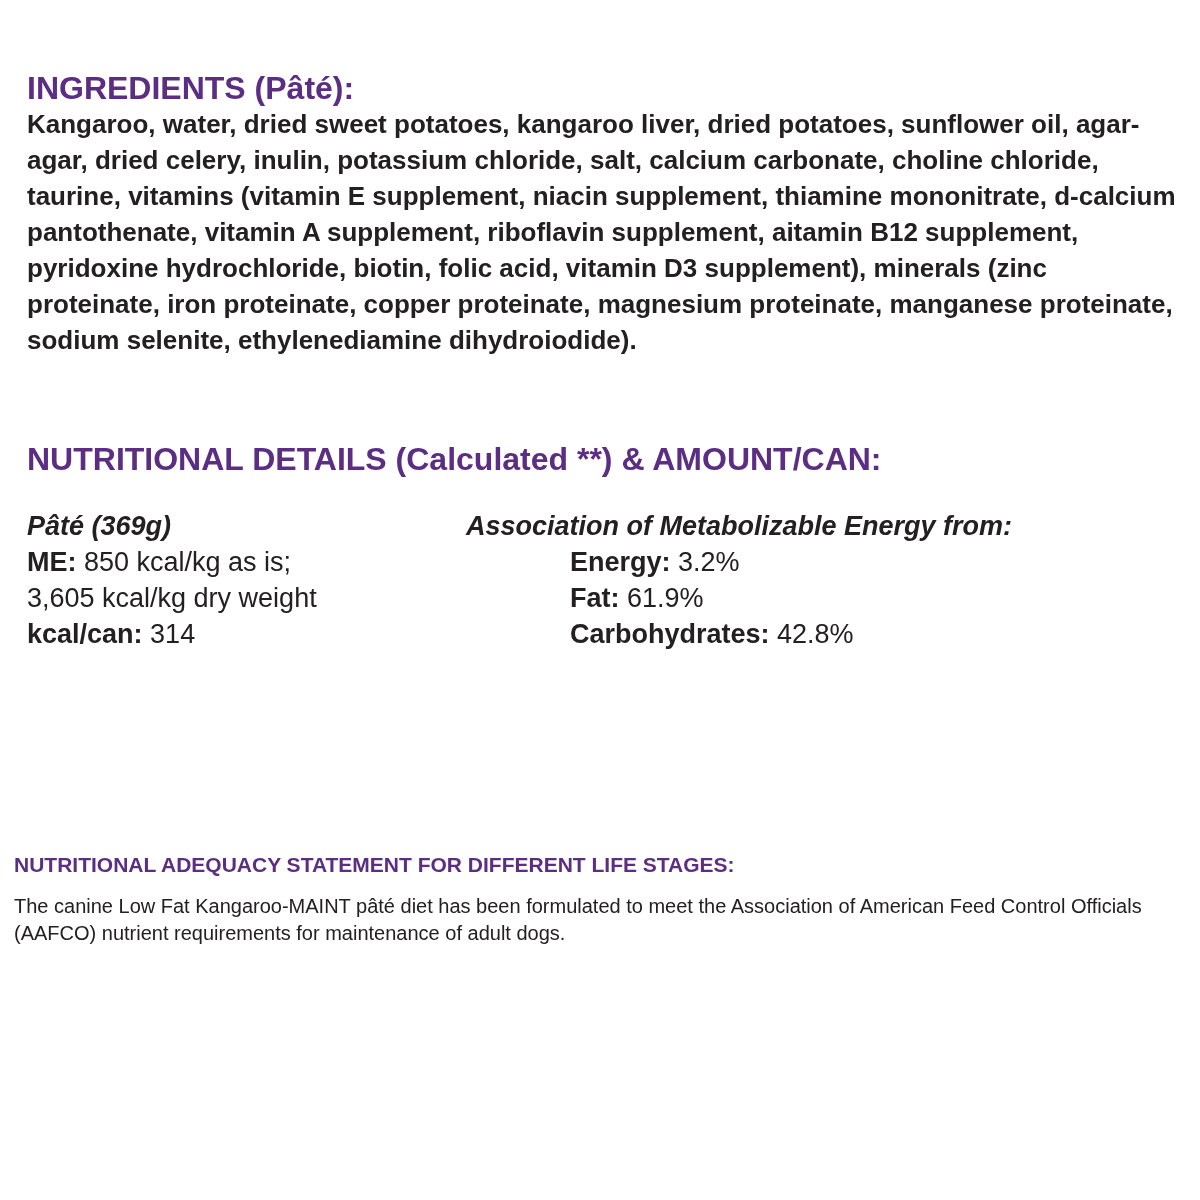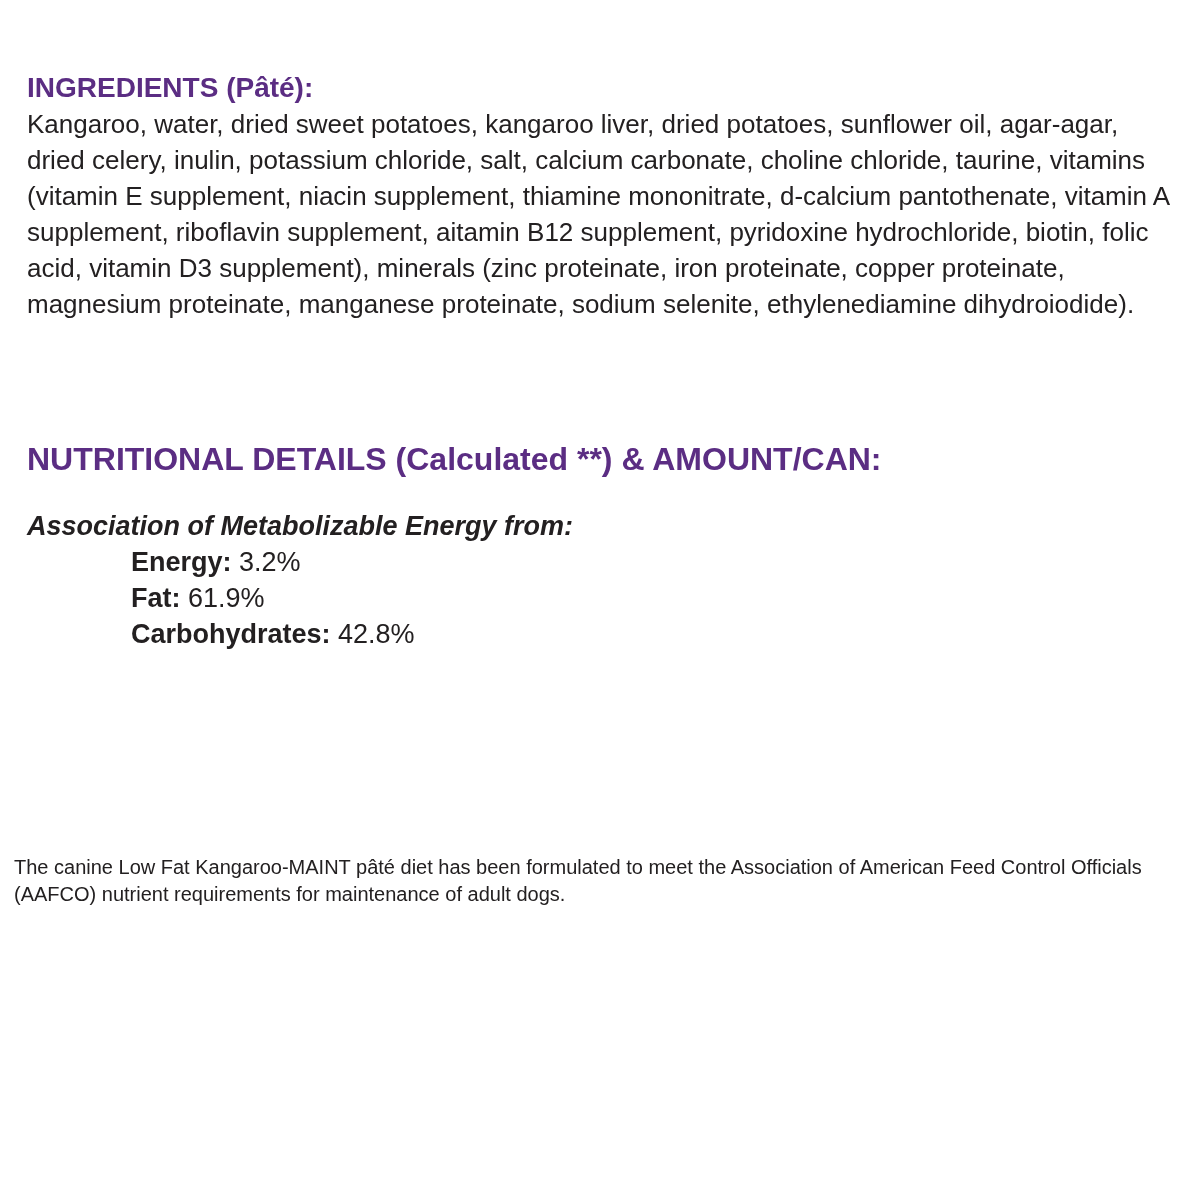--- a/index.html
+++ b/index.html
@@ -28,26 +28,27 @@
     font-weight: 700;
     margin: 0;
   }
   
   #ingredients-section {
     left: 27px;
     top: 70px;
     width: 1150px;
   }
   #ingredients-section .purple-heading {
-    font-size: 28px;
+    font-size: 32px;
     line-height: 36px;
   }
   #ingredients-section .body-text {
     font-size: 26px;
     line-height: 36px;
+    font-weight: bold;
   }
   
   #details-heading-section {
     left: 27px;
     top: 441px;
     width: 1150px;
   }
   #details-heading-section .purple-heading {
     font-size: 32px;
     line-height: 36px;
@@ -84,39 +85,46 @@
     top: 851px;
     width: 1175px;
   }
   #adequacy-section .purple-heading {
     font-size: 21px;
     line-height: 27px;
   }
   #adequacy-section .body-text {
     font-size: 20px;
     line-height: 27px;
-    margin-top: 3px;
+    margin-top: 15px;
   }
 </style>
 </head>
 <body>
 
 <div class="section" id="ingredients-section">
   <div class="purple-heading">INGREDIENTS (Pâté):</div>
   <div class="body-text">Kangaroo, water, dried sweet potatoes, kangaroo liver, dried potatoes, sunflower oil, agar-agar, dried celery, inulin, potassium chloride, salt, calcium carbonate, choline chloride, taurine, vitamins (vitamin E supplement, niacin supplement, thiamine mononitrate, d-calcium pantothenate, vitamin A supplement, riboflavin supplement, aitamin B12 supplement, pyridoxine hydrochloride, biotin, folic acid, vitamin D3 supplement), minerals (zinc proteinate, iron proteinate, copper proteinate, magnesium proteinate, manganese proteinate, sodium selenite, ethylenediamine dihydroiodide).</div>
 </div>
 
 <div class="section" id="details-heading-section">
   <div class="purple-heading">NUTRITIONAL DETAILS (Calculated **) &amp; AMOUNT/CAN:</div>
 </div>
 
 <div class="section" id="nutrition-columns">
+  <div class="col-left">
+    <div class="col-title">Pâté (369g)</div>
+    <div><span class="bold-label">ME:</span> <span>850 kcal/kg as is;</span></div>
+    <div>3,605 kcal/kg dry weight</div>
+    <div><span class="bold-label">kcal/can:</span> <span>314</span></div>
+  </div>
   <div class="col-right">
     <div class="col-title">Association of Metabolizable Energy from:</div>
     <div class="energy-item"><span class="bold-label">Energy:</span> <span>3.2%</span></div>
     <div class="energy-item"><span class="bold-label">Fat:</span> <span>61.9%</span></div>
     <div class="energy-item"><span class="bold-label">Carbohydrates:</span> <span>42.8%</span></div>
   </div>
 </div>
 
 <div class="section" id="adequacy-section">
+  <div class="purple-heading">NUTRITIONAL ADEQUACY STATEMENT FOR DIFFERENT LIFE STAGES:</div>
   <div class="body-text">The canine Low Fat Kangaroo-MAINT pâté diet has been formulated to meet the Association of American Feed Control Officials (AAFCO) nutrient requirements for maintenance of adult dogs.</div>
 </div>
 
 </body></html>

